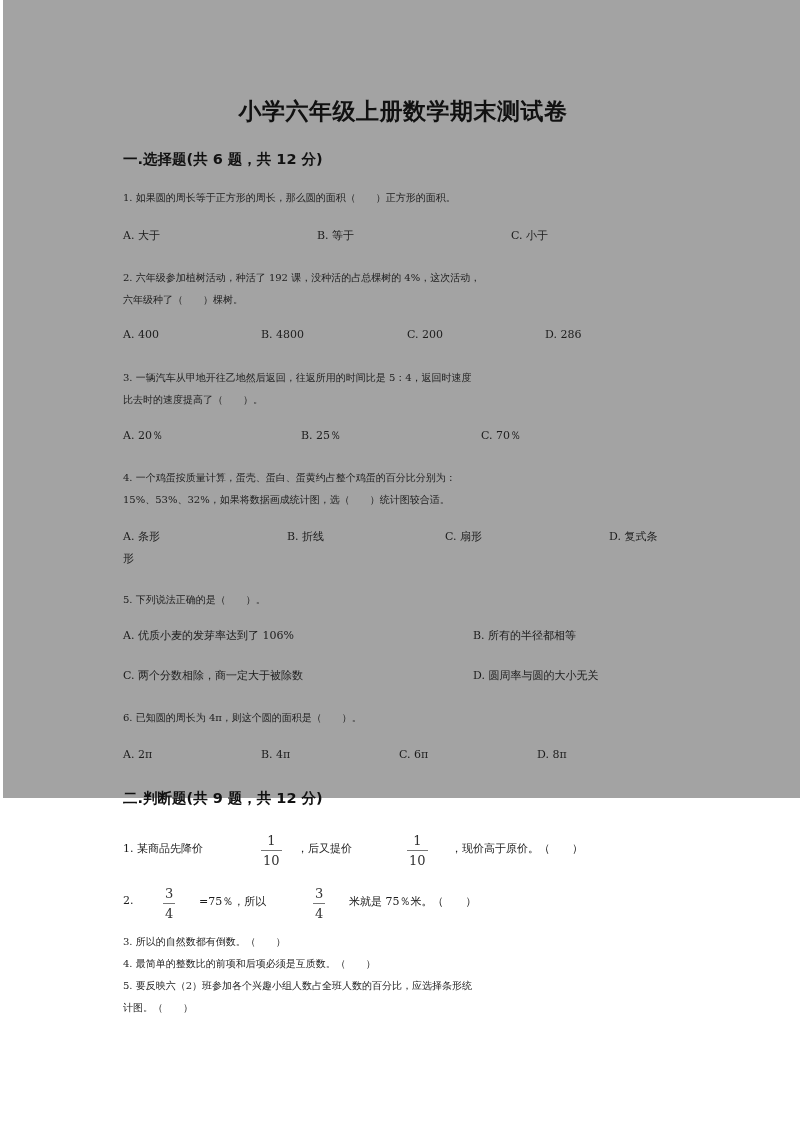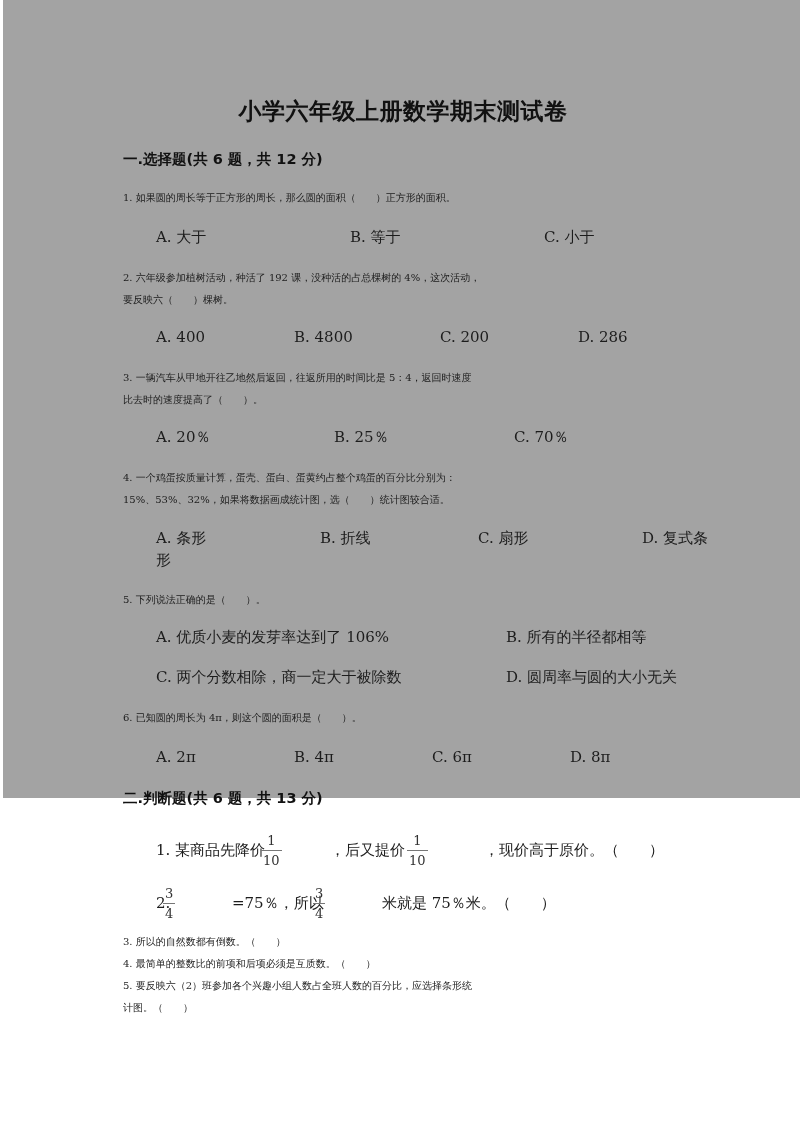--- a/index.html
+++ b/index.html
@@ -43,24 +43,23 @@
     .line {
       position: absolute;
       left: 120px;
       font-size: 10px;
       line-height: 22px;
       white-space: nowrap;
       color: #1c1c1c;
     }
     .opt {
       position: absolute;
-      font-size: 15px;
+      font-size: 11px;
       white-space: nowrap;
       color: #1c1c1c;
-      margin-left: 33px;
     }
     .frac {
       position: absolute;
       display: inline-flex;
       flex-direction: column;
       align-items: center;
       font-size: 13px;
       color: #333;
       line-height: 15px;
     }
@@ -80,21 +79,21 @@
   <div class="title">小学六年级上册数学期末测试卷</div>
 
   <div class="section" style="top:150px;">一.选择题(共 6 题，共 12 分)</div>
 
   <div class="line" style="top:187px;">1. 如果圆的周长等于正方形的周长，那么圆的面积（　　）正方形的面积。</div>
   <div class="opt" style="left:120px; top:228px;">A. 大于</div>
   <div class="opt" style="left:314px; top:228px;">B. 等于</div>
   <div class="opt" style="left:508px; top:228px;">C. 小于</div>
 
   <div class="line" style="top:267px;">2. 六年级参加植树活动，种活了 192 课，没种活的占总棵树的 4%，这次活动，</div>
-  <div class="line" style="top:289px;">要反映六（　　）棵树。</div>
+  <div class="line" style="top:289px;">六年级种了（　　）棵树。</div>
   <div class="opt" style="left:120px; top:328px;">A. 400</div>
   <div class="opt" style="left:258px; top:328px;">B. 4800</div>
   <div class="opt" style="left:404px; top:328px;">C. 200</div>
   <div class="opt" style="left:542px; top:328px;">D. 286</div>
 
   <div class="line" style="top:367px;">3. 一辆汽车从甲地开往乙地然后返回，往返所用的时间比是 5：4，返回时速度</div>
   <div class="line" style="top:389px;">比去时的速度提高了（　　）。</div>
   <div class="opt" style="left:120px; top:428px;">A. 20％</div>
   <div class="opt" style="left:298px; top:428px;">B. 25％</div>
   <div class="opt" style="left:478px; top:428px;">C. 70％</div>
@@ -112,21 +111,21 @@
   <div class="opt" style="left:470px; top:628px;">B. 所有的半径都相等</div>
   <div class="opt" style="left:120px; top:668px;">C. 两个分数相除，商一定大于被除数</div>
   <div class="opt" style="left:470px; top:668px;text-align:center;">D. 圆周率与圆的大小无关</div>
 
   <div class="line" style="top:707px;">6. 已知圆的周长为 4π，则这个圆的面积是（　　）。</div>
   <div class="opt" style="left:120px; top:748px;">A. 2π</div>
   <div class="opt" style="left:258px; top:748px;">B. 4π</div>
   <div class="opt" style="left:396px; top:748px;">C. 6π</div>
   <div class="opt" style="left:534px; top:748px;">D. 8π</div>
 
-  <div class="section" style="top:789px;">二.判断题(共 6 题，共 13 分)</div>
+  <div class="section" style="top:789px;">二.判断题(共 9 题，共 12 分)</div>
 
   <div class="opt" style="left:120px; top:841px;">1. 某商品先降价</div>
   <div class="frac" style="left:258px; top:833px;">
     <span class="num">1</span>
     <span class="bar"></span>
     <span class="num">10</span>
   </div>
   <div class="opt" style="left:294px; top:841px;">，后又提价</div>
   <div class="frac" style="left:404px; top:833px;">
     <span class="num">1</span>

